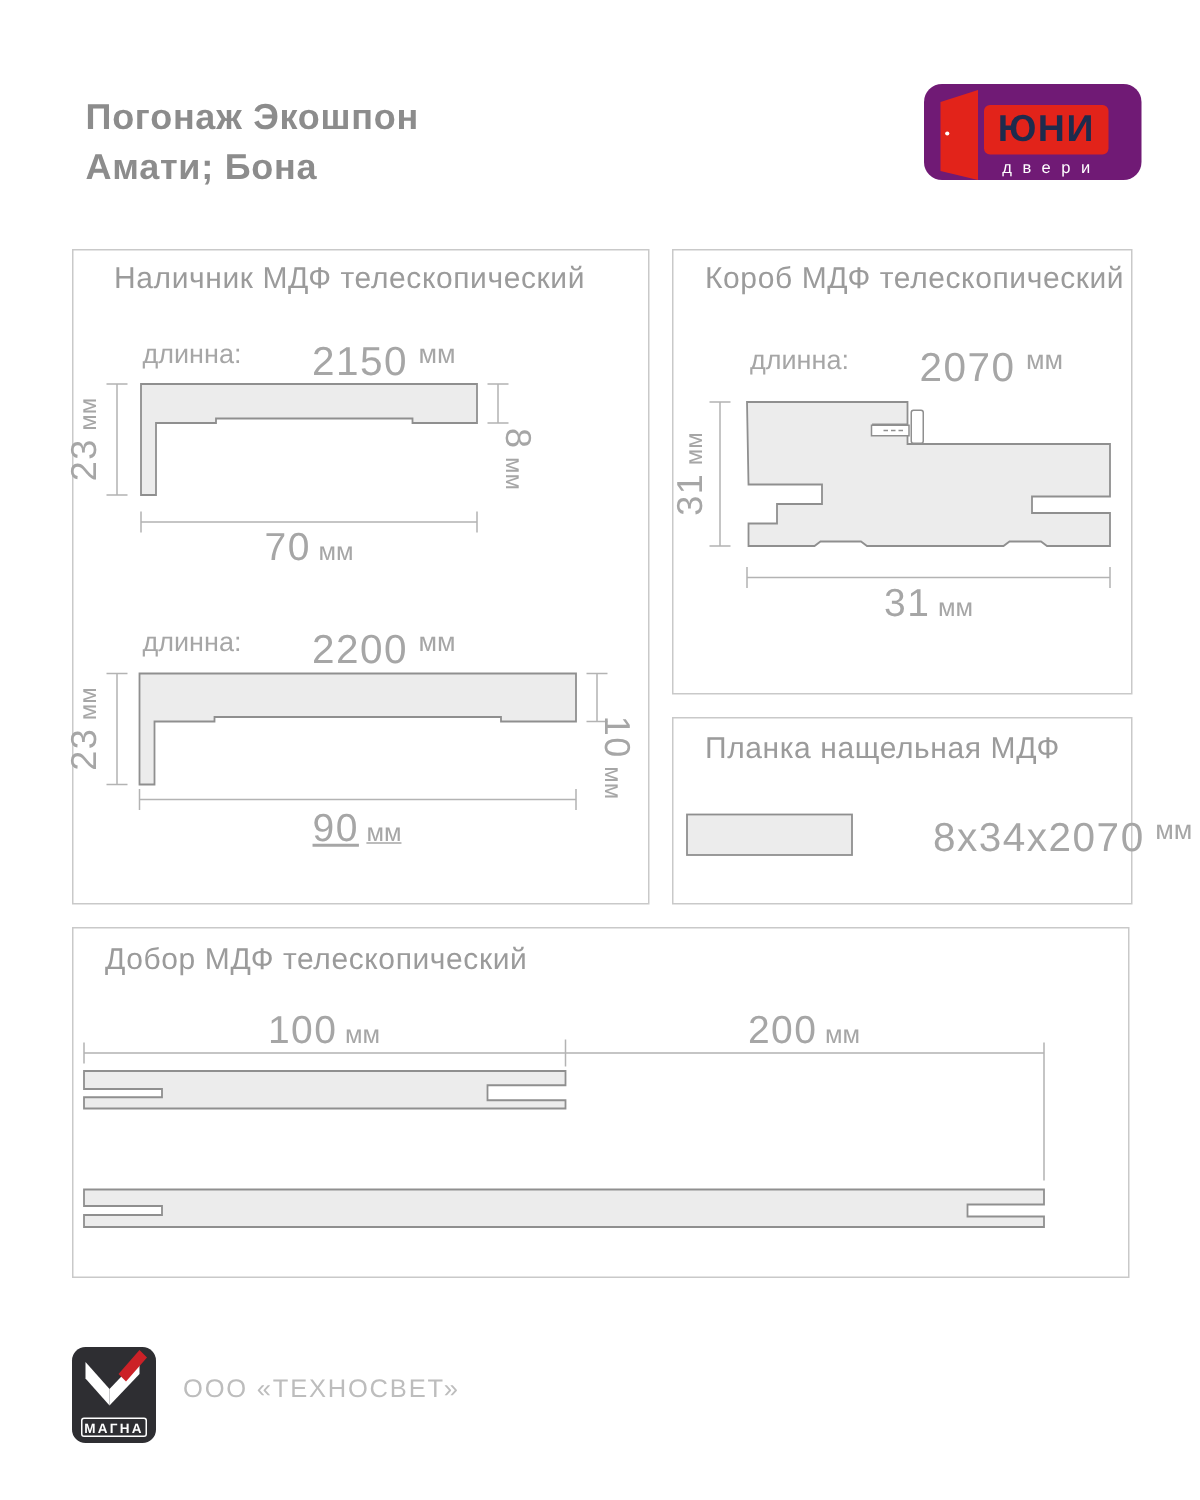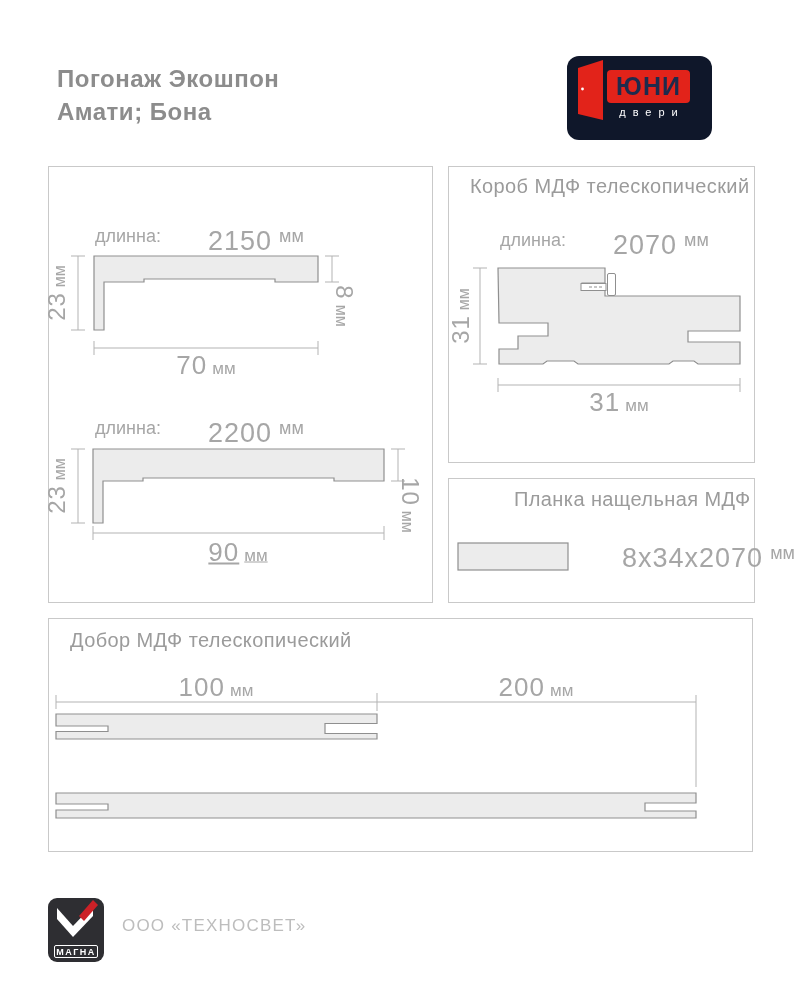--- a/index.html
+++ b/index.html
@@ -11,23 +11,23 @@
     font-family: "Liberation Sans", sans-serif;
     overflow: hidden;
   }
   
   .doc-title {
     position: absolute; left: 57px; top: 62px;
     font-size: 24px; line-height: 33px; font-weight: bold;
     color: #8c8c8c; letter-spacing: 0.5px;
   }
   .brand-logo {
-    position: absolute; left: 567px; top: 56px;
-    width: 145px; height: 84px;
-    background: #0f172a; border-radius: 12px;
+    position: absolute; left: 616px; top: 56px;
+    width: 145px; height: 64px;
+    background: #701a75; border-radius: 12px;
   }
   .brand-logo .door { position: absolute; left: 0; top: 0; }
   .brand-badge {
     position: absolute; left: 40px; top: 14px;
     width: 83px; height: 33px;
     background: #e2231a; border-radius: 4px;
     display: flex; align-items: center; justify-content: center;
     color: #1e2b4d; font-weight: bold; font-size: 25px; letter-spacing: 1px;
   }
   .brand-tagline {
@@ -99,22 +99,23 @@
     </svg>
     <div class="brand-badge">ЮНИ</div>
     <div class="brand-tagline">двери</div>
   </div>
 
   <div class="panel panel-nalichnik"></div>
   <div class="panel panel-korob"></div>
   <div class="panel panel-planka"></div>
   <div class="panel panel-dobor"></div>
 
+  <div class="panel-title" style="left:76px; top:175px;">Наличник МДФ телескопический</div>
   <div class="panel-title" style="left:470px; top:175px;">Короб МДФ телескопический</div>
-  <div class="panel-title" style="left:470px; top:488px;margin-left:44px;">Планка нащельная МДФ</div>
+  <div class="panel-title" style="left:470px; top:488px;">Планка нащельная МДФ</div>
   <div class="panel-title" style="left:70px; top:629px;">Добор МДФ телескопический</div>
 
   <svg class="draw-layer" width="800" height="1000" viewBox="0 0 800 1000">
 
     <g>
       <path d="M94,256 L318,256 L318,282 L275,282 L275,279 L144,279 L144,282 L104,282 L104,330 L94,330 Z" fill="#ececec" stroke="#8f8f8f" stroke-width="1.2"></path>
       <g stroke="#b3b3b3" stroke-width="1">
         <path d="M78,256 V330 M71,256 H85 M71,330 H85"></path>
         <path d="M332,256 V282 M325,256 H339 M325,282 H339"></path>
         <path d="M94,348 H318 M94,341 V355 M318,341 V355"></path>

